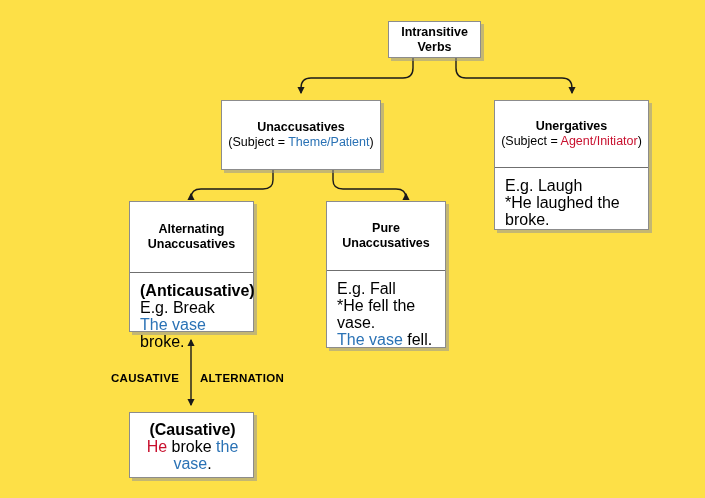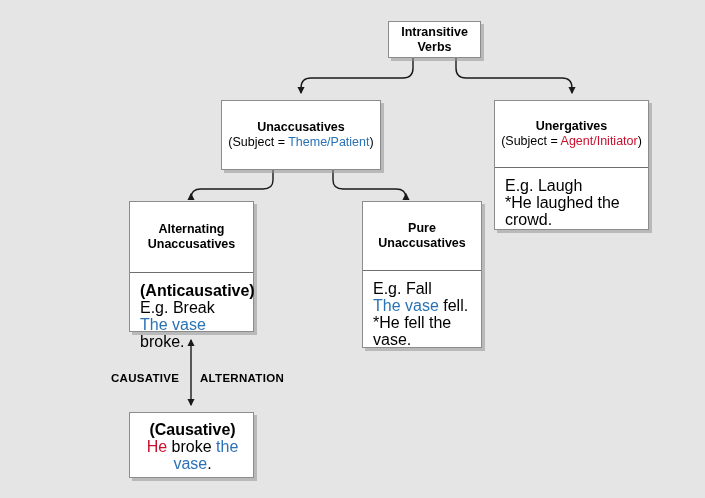--- a/index.html
+++ b/index.html
@@ -7,21 +7,21 @@
     padding: 0;
     background: #ffffff;
   }
   body {
     font-family: "Liberation Sans", sans-serif;
   }
   #canvas {
     position: relative;
     width: 705px;
     height: 498px;
-    background: #e5e5e5;
+    background: #fde047;
     overflow: hidden;
   }
   svg.connectors {
     position: absolute;
     left: 0;
     top: 0;
     width: 705px;
     height: 498px;
     pointer-events: none;
   }
@@ -87,21 +87,21 @@
   #node-unaccusatives .head { height: 100%; }
 
   #node-unergatives { left: 494px; top: 100px; width: 155px; height: 130px; }
   #node-unergatives .head { height: 66px; }
   #node-unergatives .body { height: 62px; }
 
   #node-alternating { left: 129px; top: 201px; width: 125px; height: 131px; }
   #node-alternating .head { height: 70px; }
   #node-alternating .body { height: 59px; }
 
-  #node-pure { left: 362px; top: 201px; width: 120px; height: 147px; }
+  #node-pure { left: 326px; top: 201px; width: 120px; height: 147px; }
   #node-pure .head { height: 68px; }
   #node-pure .body { height: 77px; }
 
   #node-causative { left: 129px; top: 412px; width: 125px; height: 66px; }
   #node-causative .body { height: 100%; display: flex; flex-direction: column; justify-content: center; align-items: center; text-align: center; }
 
   #label-causative   { left: 111px; top: 372px; }
   #label-alternation { left: 200px; top: 372px; }
 </style>
 </head>
@@ -151,21 +151,21 @@
   <div class="node" id="node-unergatives">
     <div class="head">
       <span>
         <span>Unergatives</span>
         <span class="sub"><span>(Subject = </span><span class="red">Agent/Initiator</span><span>)</span></span>
       </span>
     </div>
     <div class="divider"></div>
     <div class="body">
       <div>E.g. Laugh</div>
-      <div>*He laughed the crowd.</div>
+      <div>*He laughed the broke.</div>
     </div>
   </div>
 
   <div class="node" id="node-alternating">
     <div class="head">
       <span>
         <span>Alternating</span><br>
         <span>Unaccusatives</span>
       </span>
     </div>
@@ -180,22 +180,22 @@
   <div class="node" id="node-pure">
     <div class="head">
       <span>
         <span>Pure</span><br>
         <span>Unaccusatives</span>
       </span>
     </div>
     <div class="divider"></div>
     <div class="body">
       <div>E.g. Fall</div>
+      <div>*He fell the vase.</div>
       <div><span class="blue">The vase</span><span> fell.</span></div>
-      <div>*He fell the vase.</div>
     </div>
   </div>
 
   <div class="alt-label" id="label-causative">CAUSATIVE</div>
   <div class="alt-label" id="label-alternation">ALTERNATION</div>
 
   <div class="node" id="node-causative">
     <div class="body">
       <span class="centered">(Causative)</span>
       <div><span class="red">He</span><span> broke </span><span class="blue">the vase</span><span>.</span></div>

